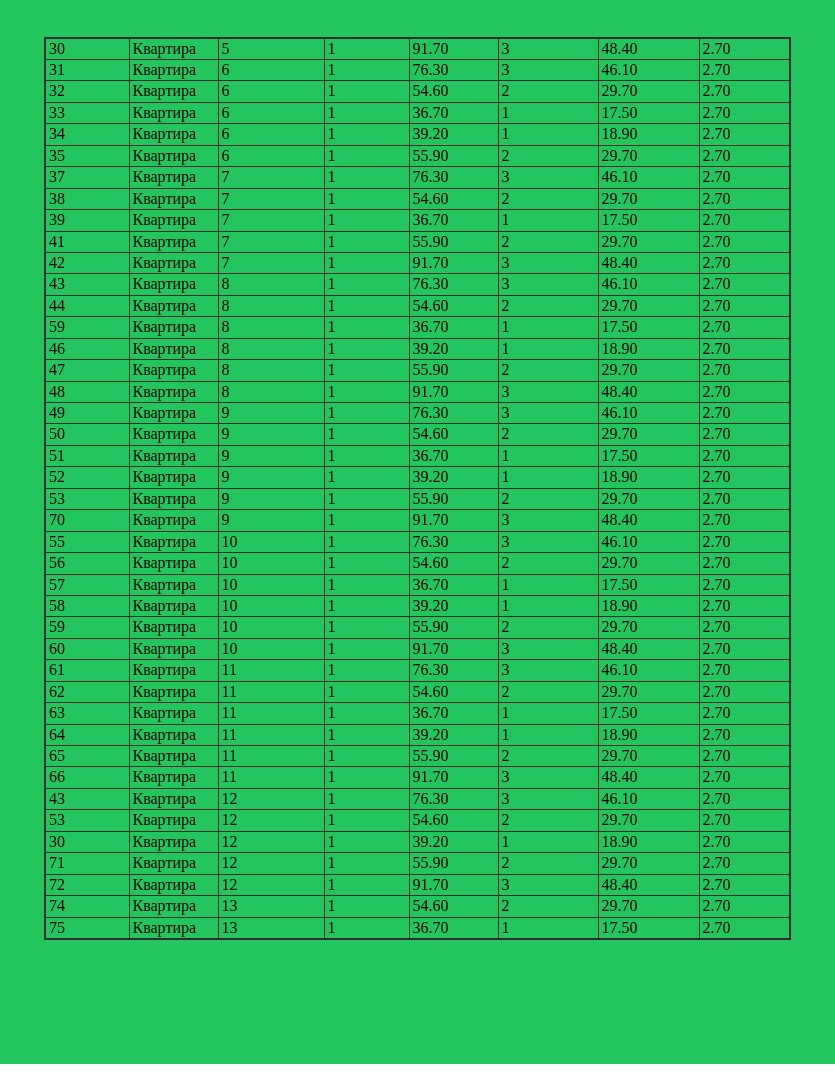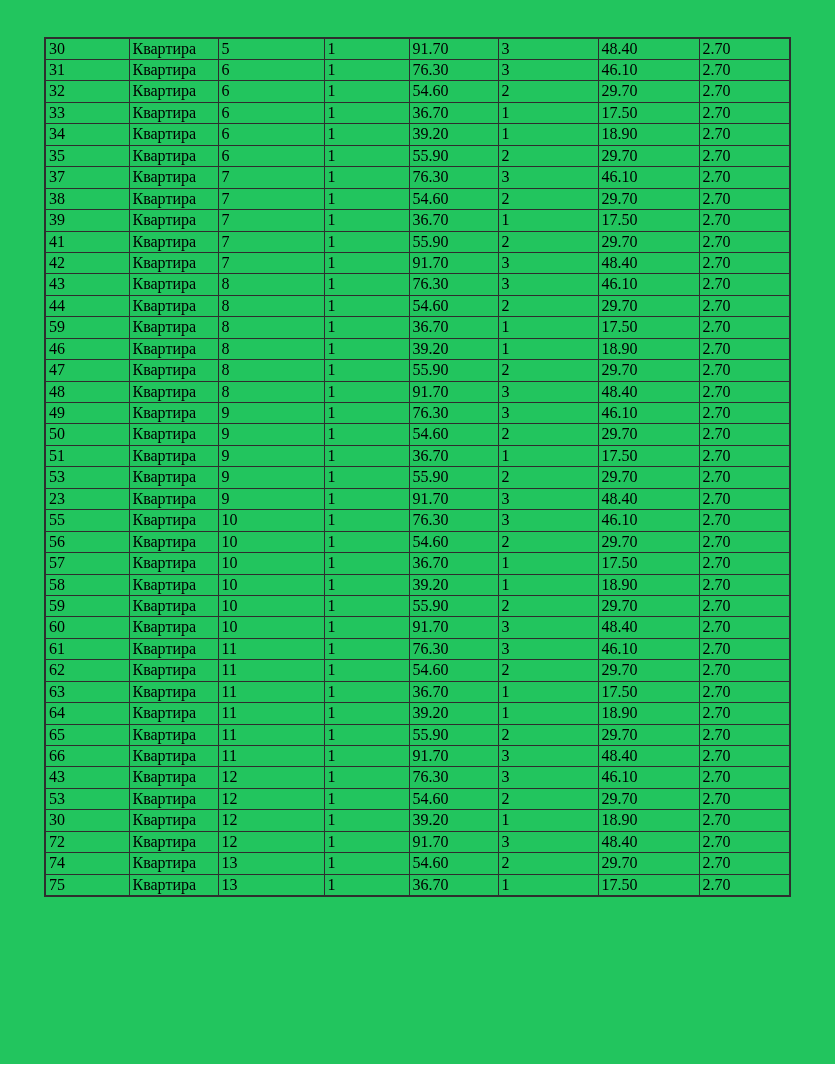--- a/index.html
+++ b/index.html
@@ -247,31 +247,41 @@
           <td>51</td>
           <td>Квартира</td>
           <td>9</td>
           <td>1</td>
           <td>36.70</td>
           <td>1</td>
           <td>17.50</td>
           <td>2.70</td>
         </tr>
         <tr>
+          <td>52</td>
+          <td>Квартира</td>
+          <td>9</td>
+          <td>1</td>
+          <td>39.20</td>
+          <td>1</td>
+          <td>18.90</td>
+          <td>2.70</td>
+        </tr>
+        <tr>
           <td>53</td>
           <td>Квартира</td>
           <td>9</td>
           <td>1</td>
           <td>55.90</td>
           <td>2</td>
           <td>29.70</td>
           <td>2.70</td>
         </tr>
         <tr>
-          <td>23</td>
+          <td>70</td>
           <td>Квартира</td>
           <td>9</td>
           <td>1</td>
           <td>91.70</td>
           <td>3</td>
           <td>48.40</td>
           <td>2.70</td>
         </tr>
         <tr>
           <td>55</td>
@@ -414,20 +424,30 @@
           <td>2.70</td>
         </tr>
         <tr>
           <td>30</td>
           <td>Квартира</td>
           <td>12</td>
           <td>1</td>
           <td>39.20</td>
           <td>1</td>
           <td>18.90</td>
+          <td>2.70</td>
+        </tr>
+        <tr>
+          <td>71</td>
+          <td>Квартира</td>
+          <td>12</td>
+          <td>1</td>
+          <td>55.90</td>
+          <td>2</td>
+          <td>29.70</td>
           <td>2.70</td>
         </tr>
         <tr>
           <td>72</td>
           <td>Квартира</td>
           <td>12</td>
           <td>1</td>
           <td>91.70</td>
           <td>3</td>
           <td>48.40</td>

